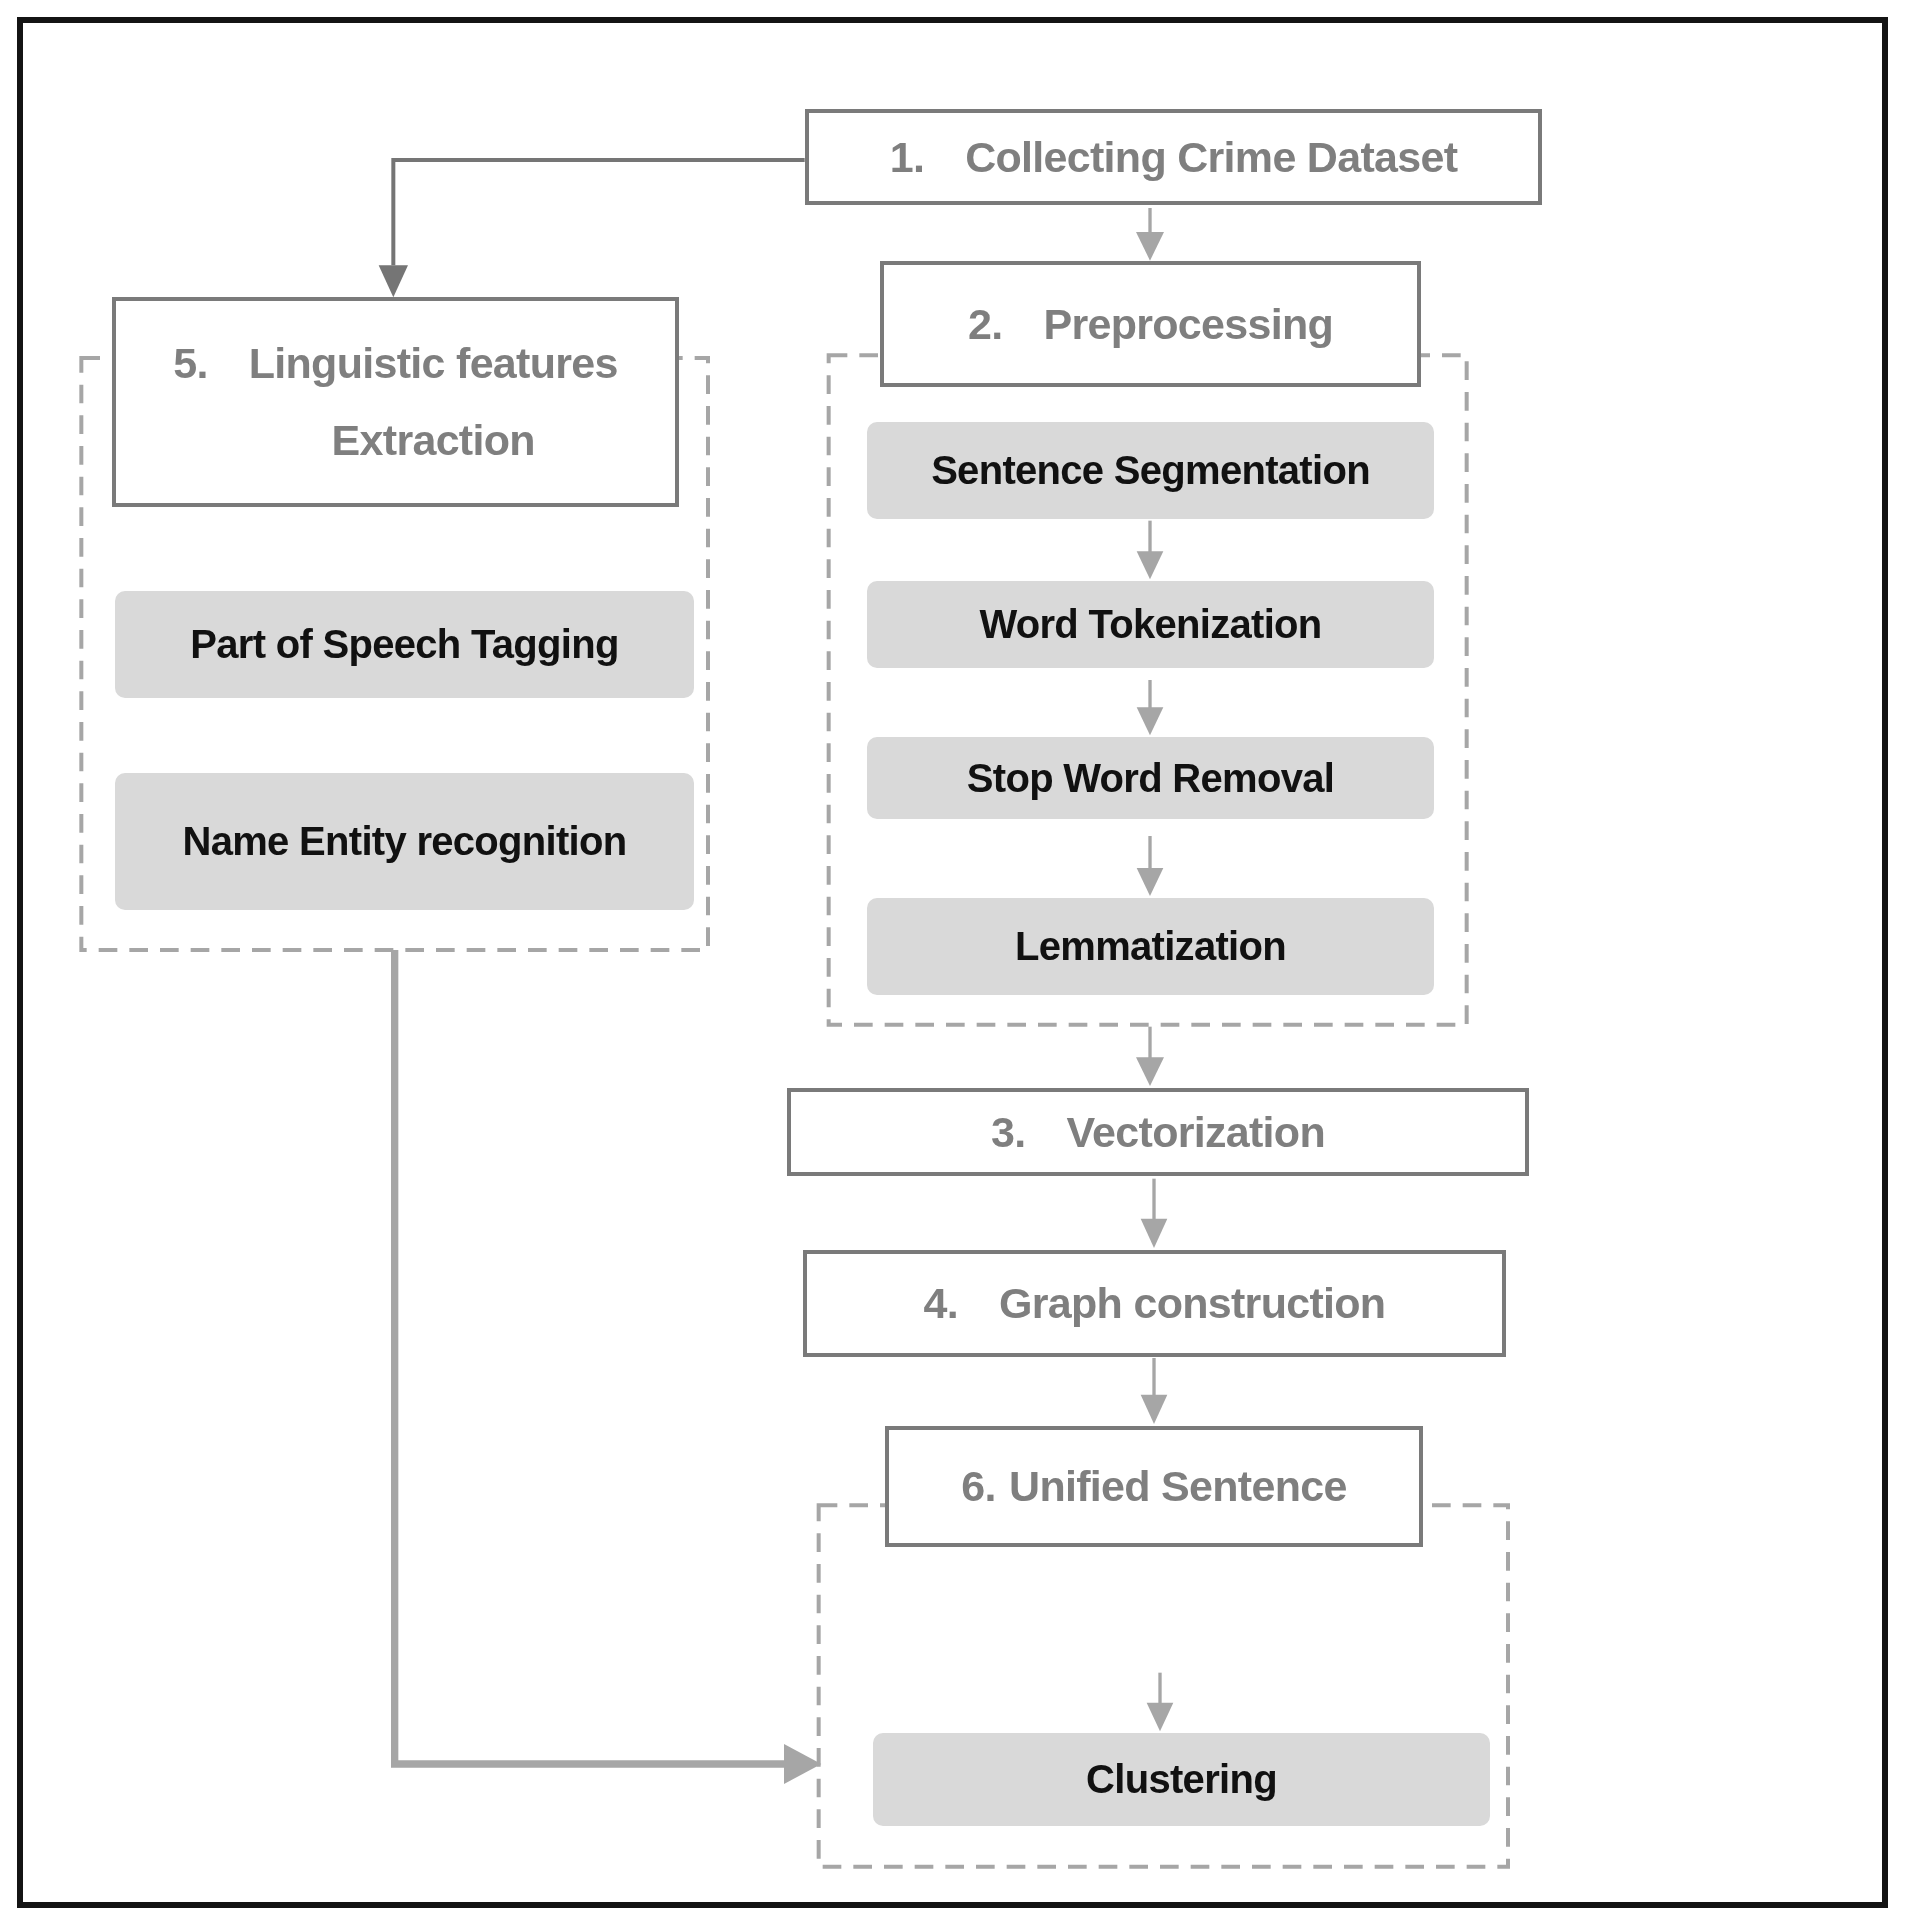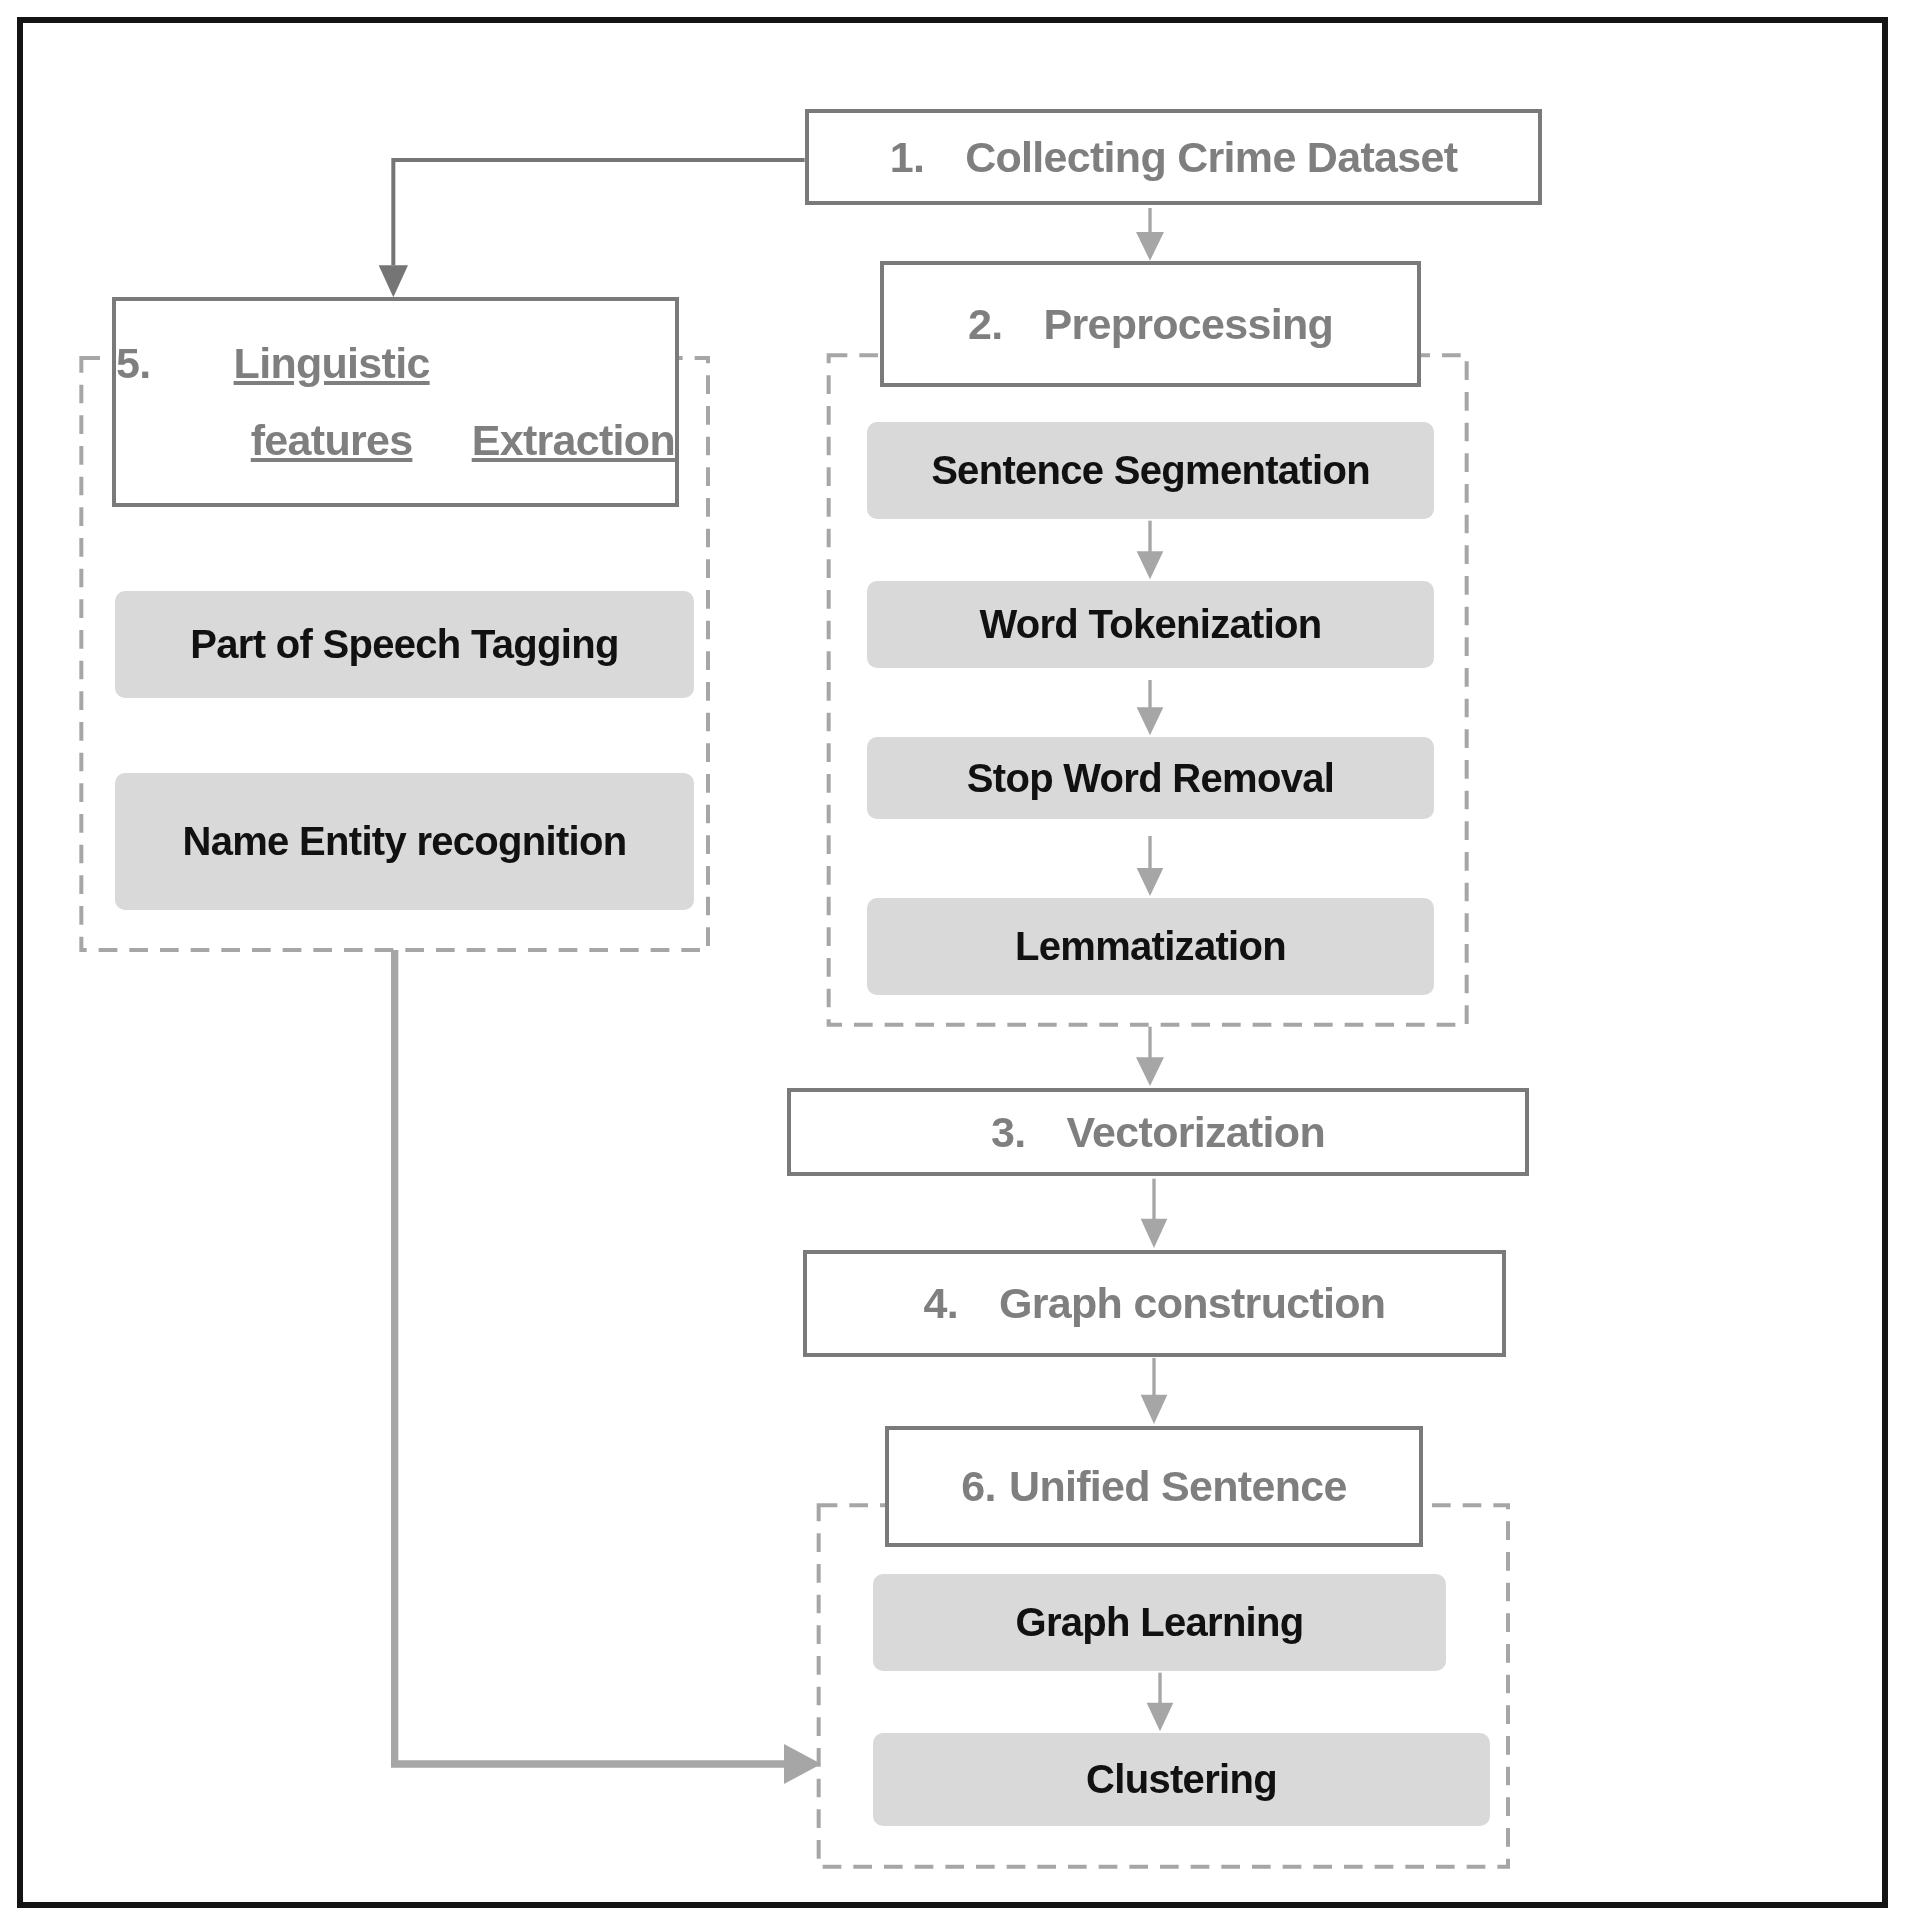--- a/index.html
+++ b/index.html
@@ -36,21 +36,21 @@
   .step-box{
     position:absolute;background:#ffffff;
     border:4px solid var(--box-border);
     box-sizing:border-box;
     display:flex;align-items:center;justify-content:center;
     color:var(--box-text);font-weight:bold;font-size:43px;letter-spacing:-0.7px;
   }
   .step-box .num{margin-right:41px;}
   .step-box.tight .num{margin-right:13.3px;}
   .box5-inner{display:flex;align-items:flex-start;line-height:1.8;}
-  .two-line{display:flex;flex-direction:row;align-items:flex-end;text-align:center;text-decoration:underline;}
+  .two-line{display:flex;flex-direction:column;align-items:center;text-align:center;}
   .sub-box{
     position:absolute;background:var(--subbox-fill);
     border-radius:10px;box-sizing:border-box;
     display:flex;align-items:center;justify-content:center;
     color:var(--subbox-text);font-weight:bold;font-size:40px;letter-spacing:-0.7px;
   }
 </style>
 </head>
 <body>
 
@@ -141,22 +141,19 @@
     <span>Lemmatization</span>
   </div>
 
   <div class="sub-box" style="left:115px;top:591px;width:579px;height:107px">
     <span>Part of Speech Tagging</span>
   </div>
   <div class="sub-box" style="left:115px;top:773px;width:579px;height:137px">
     <span>Name Entity recognition</span>
   </div>
 
-  <div class="sub-box" style="left:873px;top:1574px;width:573px;height:97px">
-    <span>Graph Learning</span>
-  </div>
   <div class="sub-box" style="left:873px;top:1733px;width:617px;height:93px">
     <span>Clustering</span>
   </div>
 
   <div class="frame"></div>
 </div>
 
 
 </body></html>

